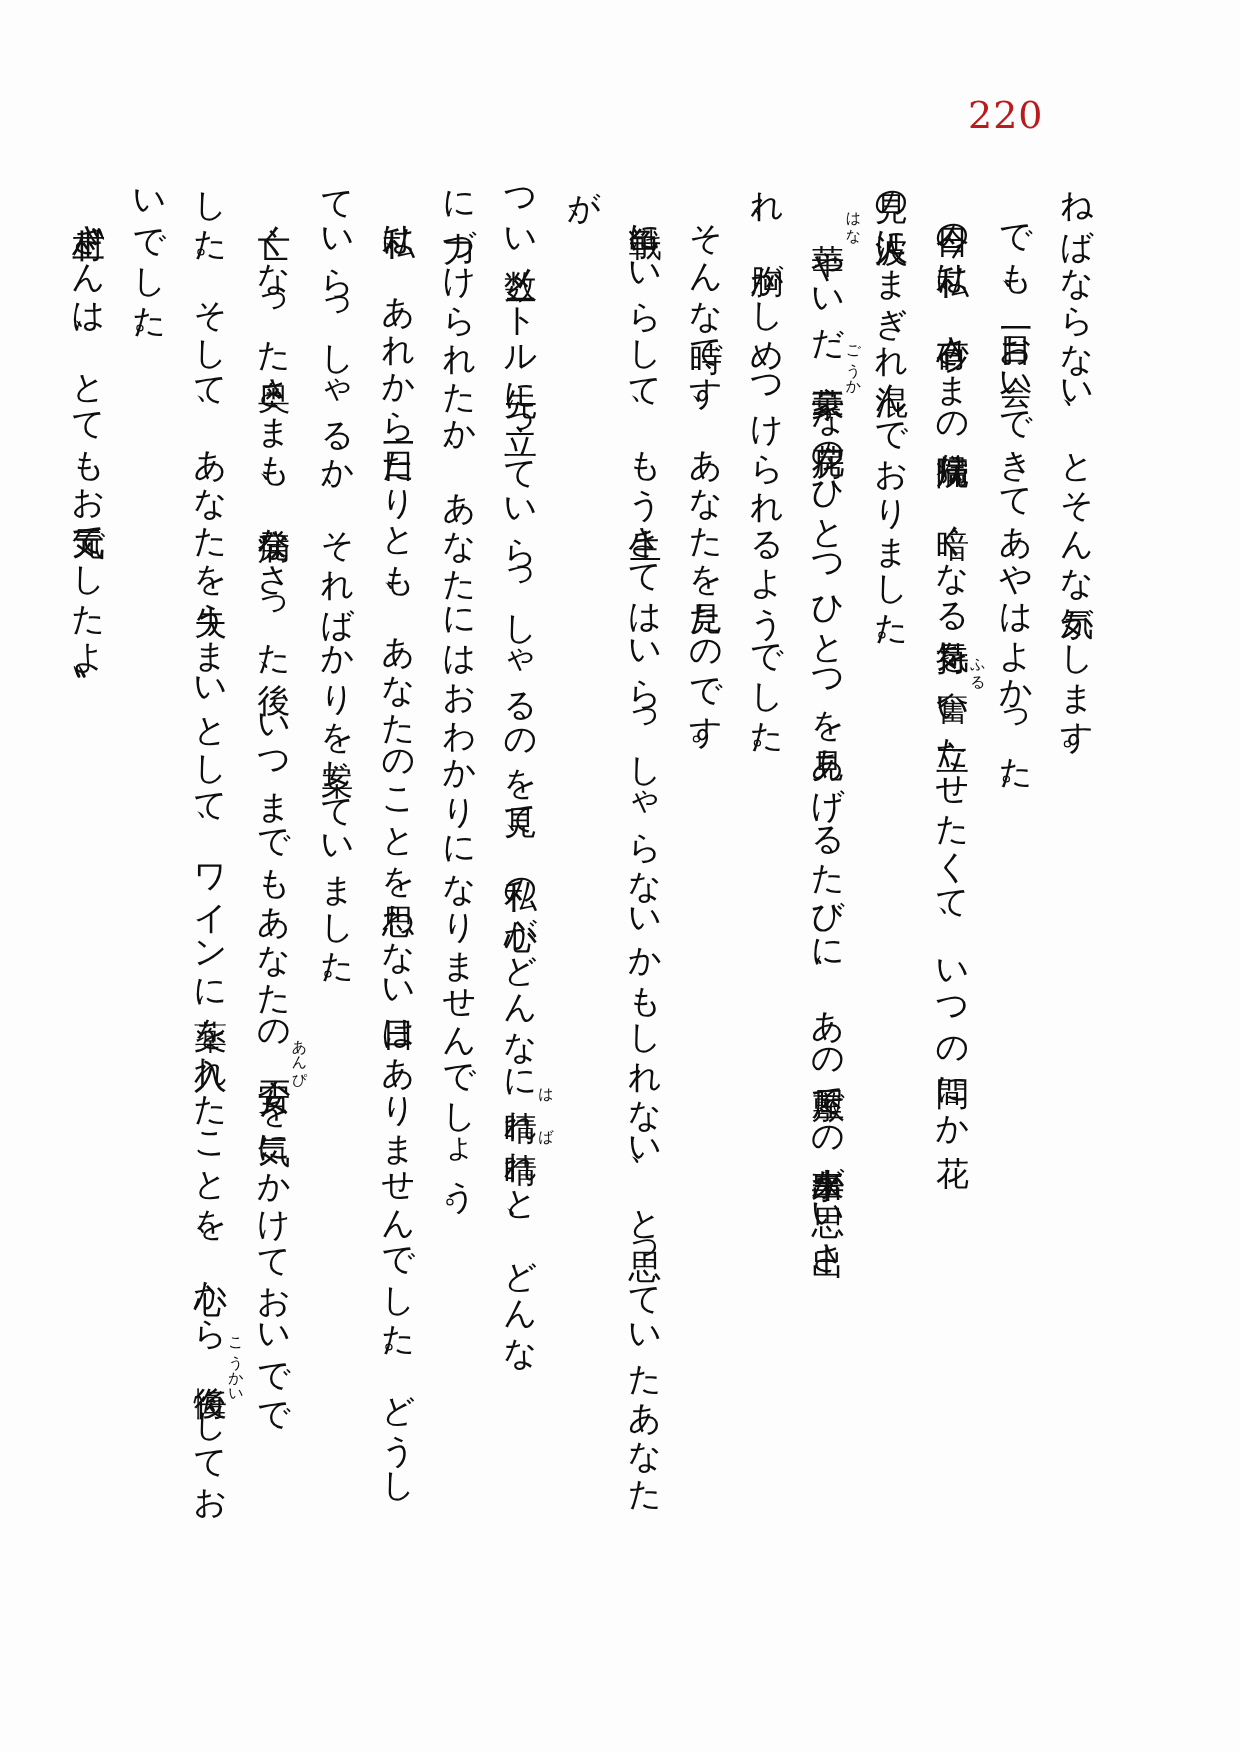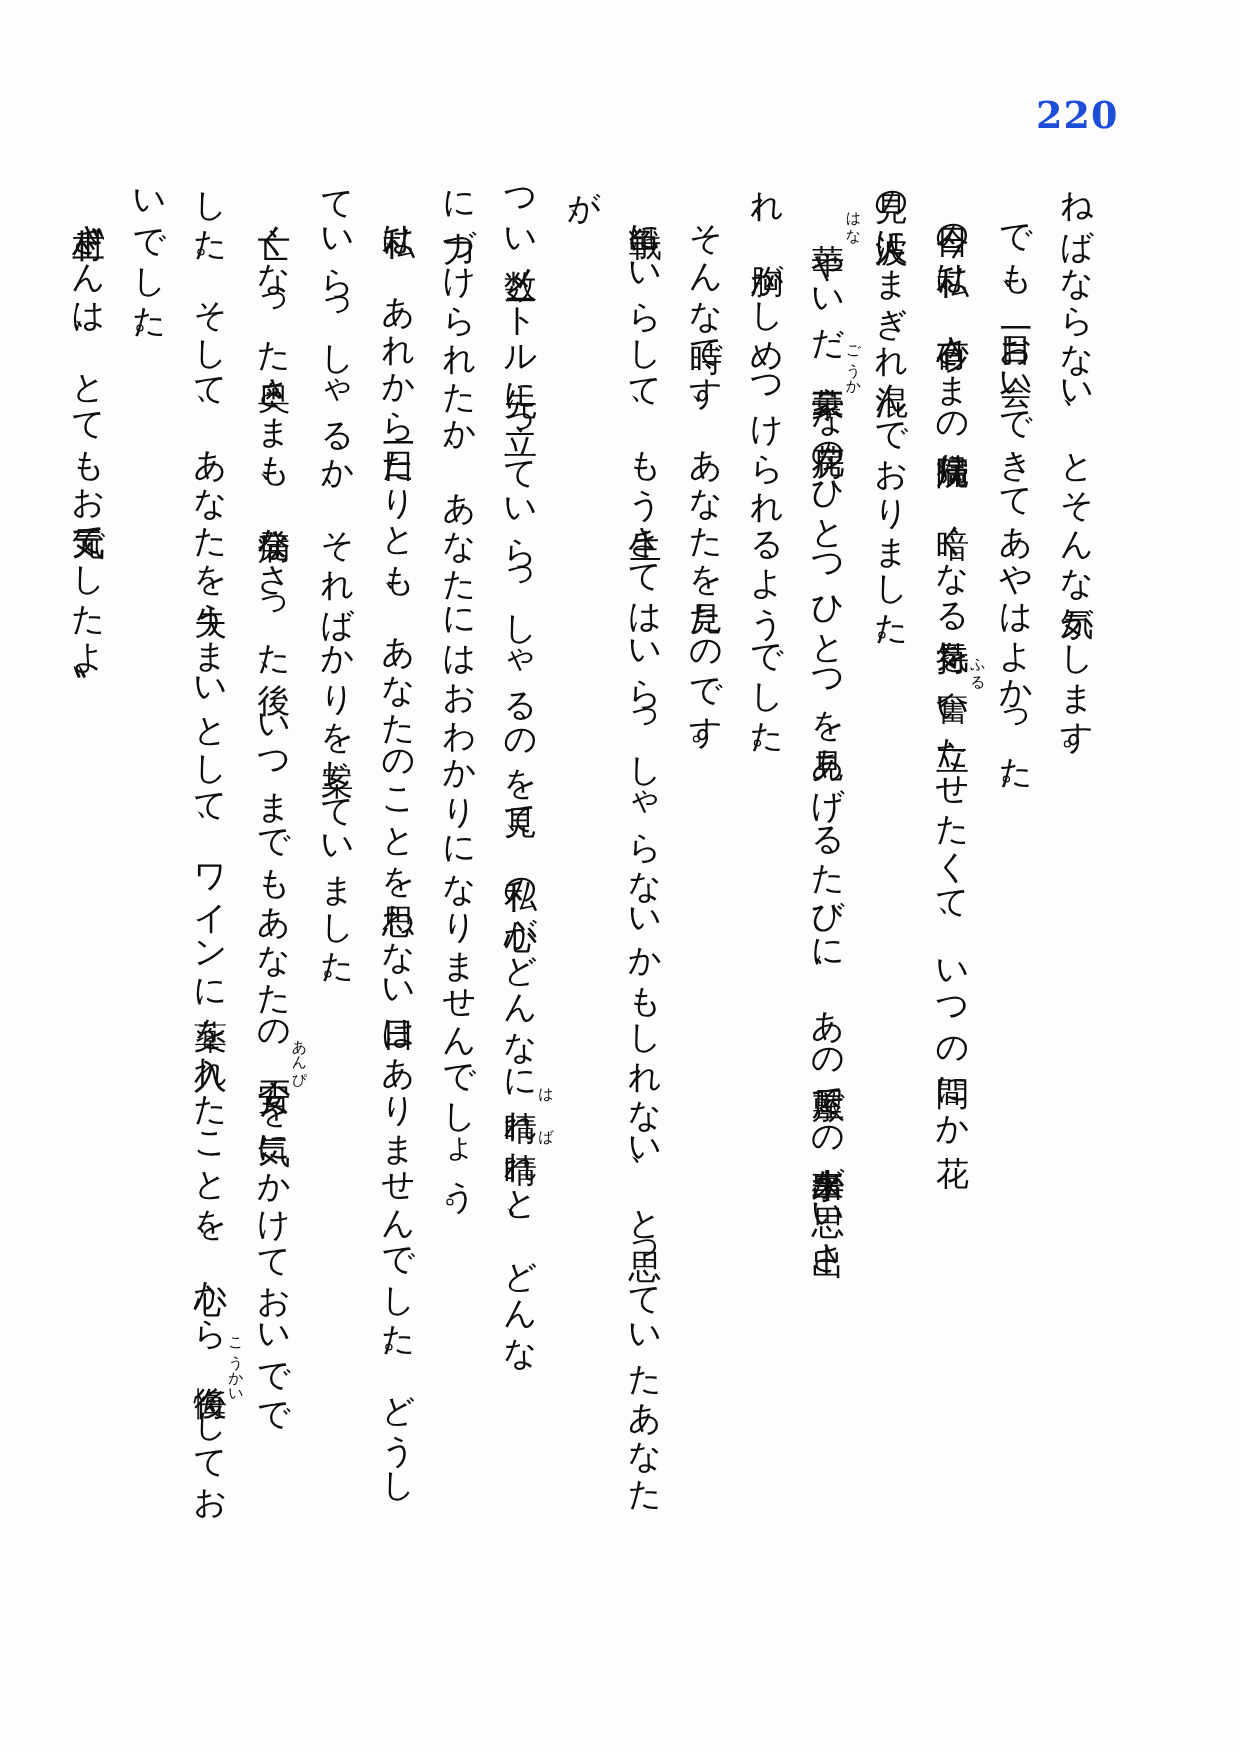--- a/index.html
+++ b/index.html
@@ -9,27 +9,26 @@
   body {
     width: 1240px;
     height: 1752px;
     background: #fdfdfd;
     position: relative;
     overflow: hidden;
   }
   .page-number {
     position: absolute;
     top: 96px;
-    left: 1036px;
+    left: 968px;
     font-family: "DejaVu Serif", "Liberation Serif", serif;
     font-size: 38px;
     line-height: 1;
-    color: #1d4ed8;
+    color: #b91c1c;
     letter-spacing: 1px;
-    font-weight: bold;
   }
   .text-body {
     position: absolute;
     top: 168px;
     right: 132px;
     height: 1380px;
     writing-mode: vertical-rl;
     -webkit-writing-mode: vertical-rl;
     font-family: "DejaVu Serif", "Liberation Serif", serif;
     font-size: 33px;

